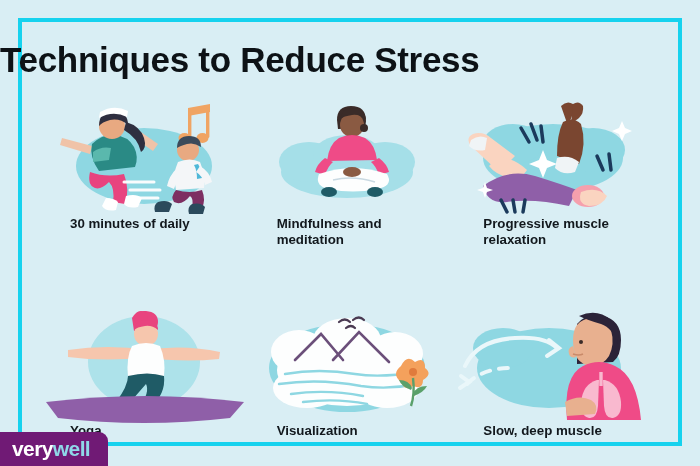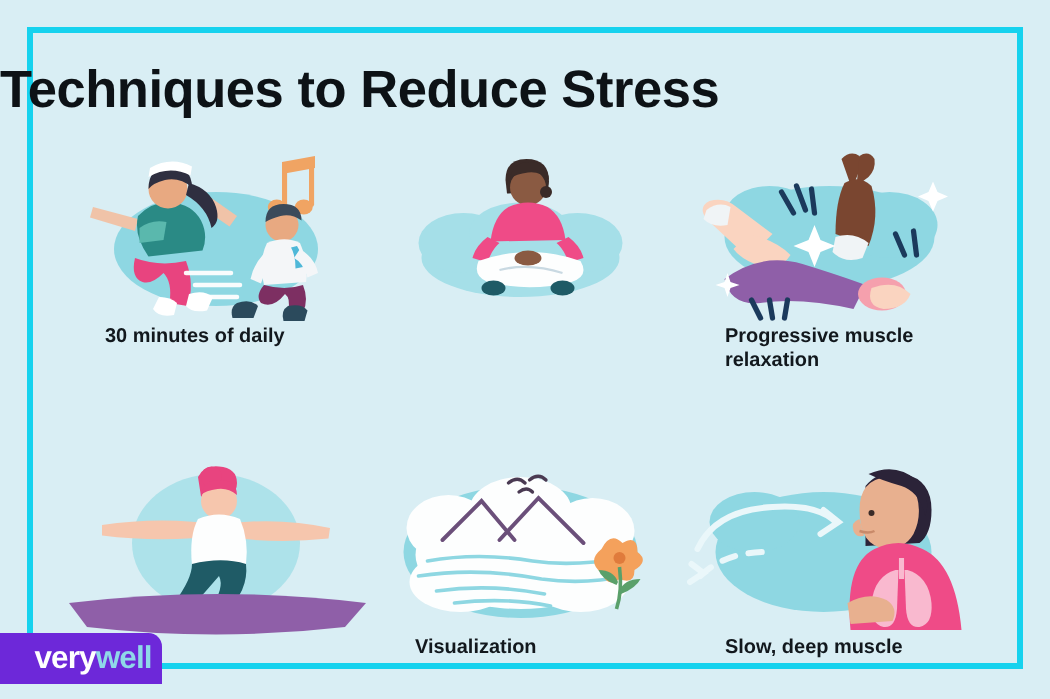--- a/index.html
+++ b/index.html
@@ -43,26 +43,26 @@
     line-height:16px;
     padding-left:30px;
     padding-top:6px;
   }
   .row2 .art{height:105px;}
   .row2 .caption{padding-top:8px;}
   svg{display:block;overflow:visible;}
   .art-svg{position:absolute;left:0;top:0;}
   #brand-logo{
     position:absolute;
-    left:0;bottom:10px;
+    left:0;bottom:0;
     width:108px;height:34px;
-    background:#6d28d9;
+    background:#701a75;
     border-top-right-radius:9px;
     display:flex;align-items:center;
-    padding-left:23px;
+    padding-left:12px;
     box-sizing:border-box;
   }
   #brand-logo .t{
     font-size:21px;font-weight:bold;letter-spacing:-0.6px;
   }
   .very{color:#ffffff;}
   .well{color:#8fd8e8;}
 </style>
 </head>
 <body>
@@ -145,20 +145,24 @@
               <path d="M92 38 q13 -6 26 0 q10 6 12 22 l-50 1 q2 -17 12 -23 Z" fill="#ef4b87"></path>
               <path d="M78 58 q-8 6 -10 14 l10 3 q3 -9 8 -13 Z" fill="#ef4b87"></path>
               <path d="M132 58 q8 6 10 14 l-10 3 q-3 -9 -8 -13 Z" fill="#ef4b87"></path>
               <path d="M72 74 q34 -12 68 0 q6 10 -6 14 q-28 7 -56 0 q-10 -4 -6 -14 Z" fill="#fdfefe"></path>
               <path d="M86 80 q20 -5 42 2" stroke="#c9d9e2" stroke-width="1.5" fill="none"></path>
               <ellipse cx="82" cy="92" rx="8" ry="5" fill="#1f5b66"></ellipse>
               <ellipse cx="128" cy="92" rx="8" ry="5" fill="#1f5b66"></ellipse>
               <ellipse cx="105" cy="72" rx="9" ry="5" fill="#8a5a42"></ellipse>
             </g>
           </svg>
+        </div>
+        <div class="caption">
+          <div>Mindfulness and</div>
+          <div>meditation</div>
         </div>
       </div>
 
       <div class="cell">
         <div class="art">
           <svg class="art-svg" width="210" height="112" viewBox="0 0 210 112">
             <g fill="#8ed7e2">
               <ellipse cx="100" cy="58" rx="70" ry="34"></ellipse>
               <ellipse cx="60" cy="44" rx="30" ry="20"></ellipse>
               <ellipse cx="140" cy="50" rx="32" ry="22"></ellipse>

